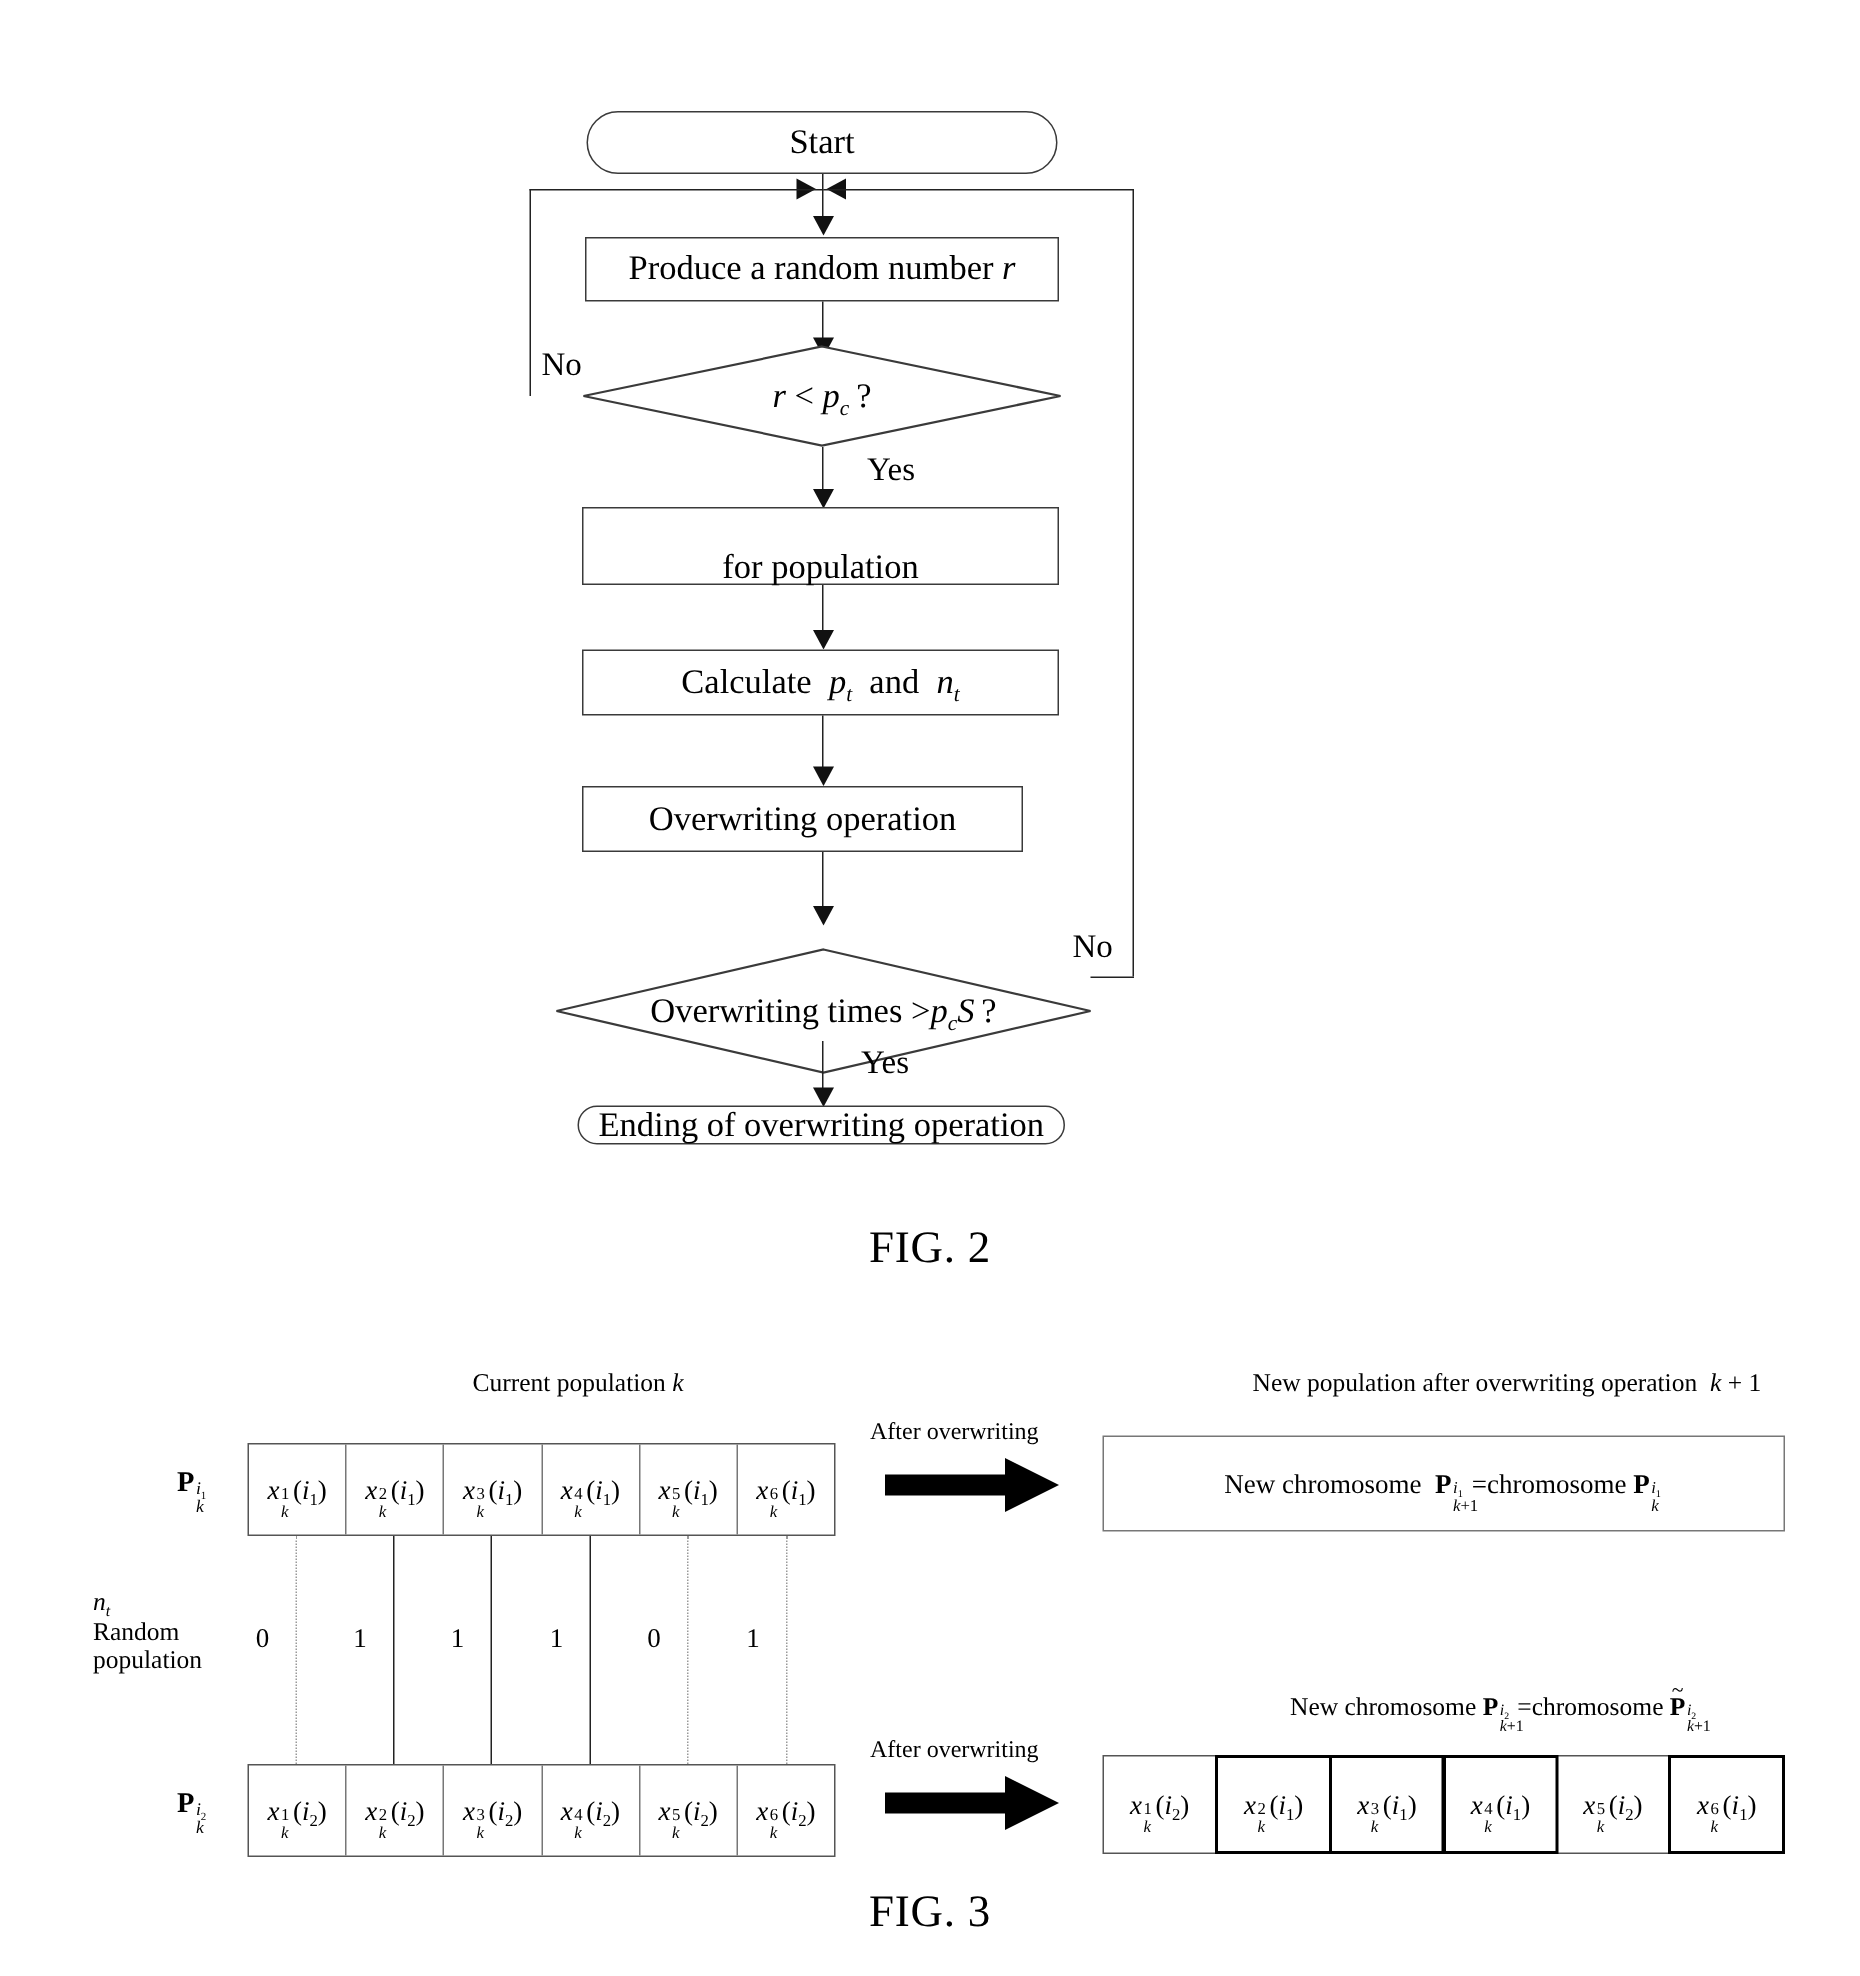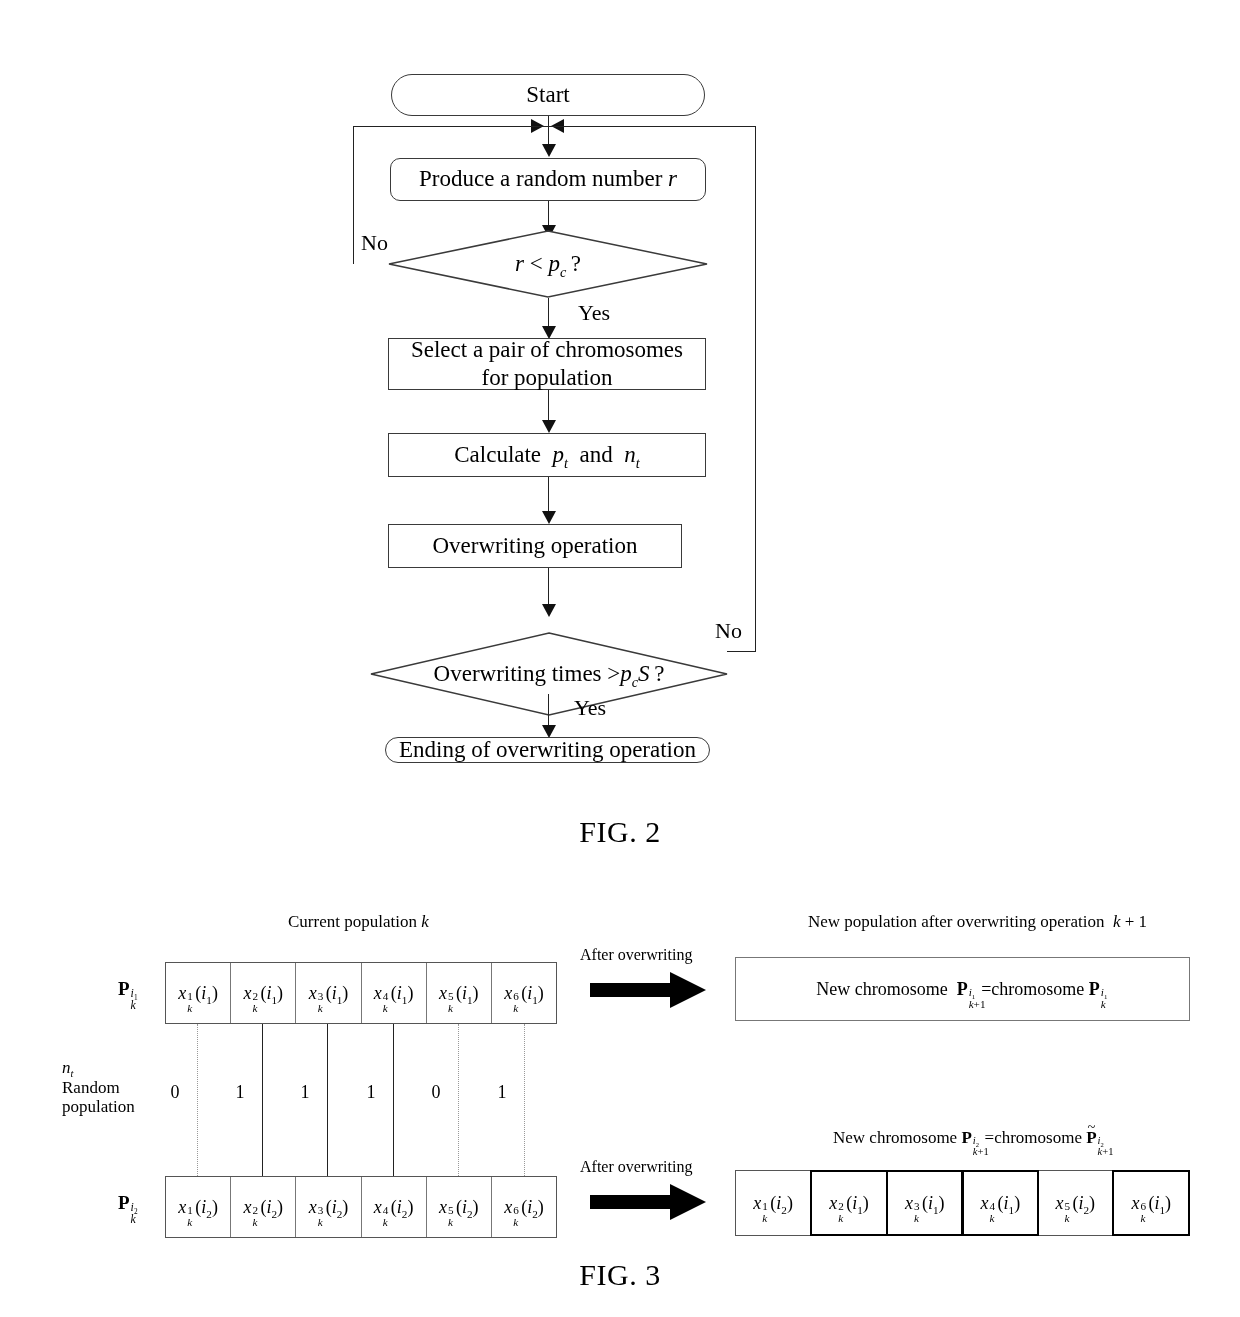--- a/index.html
+++ b/index.html
@@ -138,20 +138,21 @@
     top: -0.62em;
     font-size: 0.85em;
     font-weight: normal;
   }
 
   
   .f3-title {
     position: absolute;
     font-size: 17px;
     white-space: nowrap;
+    margin-left: 27px;
   }
   .f3-rowlabel {
     position: absolute;
     font-size: 19px;
     white-space: nowrap;
   }
   .chrom {
     position: absolute;
     display: flex;
     border: 1.2px solid #555;
@@ -229,21 +230,21 @@
     <div class="arrow-right" style="left:531px; top:119px;"></div>
     <div class="arrow-left" style="left:551px; top:119px;"></div>
 
     <div class="hline" style="left:353px; top:126px; width:196px;"></div>
     <div class="hline" style="left:549px; top:126px; width:207px;"></div>
     <div class="vline" style="left:353px; top:126px; height:138px;"></div>
     <div class="vline" style="left:755px; top:126px; height:525px;"></div>
 
     <div class="vline" style="left:548px; top:128px; height:20px;"></div>
     <div class="arrow-down" style="left:542px; top:144px;"></div>
-    <div class="fc-proc" style="left:390px; top:158px; width:316px; height:43px;border-radius:10px;">
+    <div class="fc-proc" style="left:390px; top:158px; width:316px; height:43px;">
       <span>
         Produce a random number&nbsp;<span class="mi">r</span>
       </span>
     </div>
 
     <div class="vline" style="left:548px; top:201px; height:28px;"></div>
     <div class="arrow-down" style="left:542px; top:225px;"></div>
 
     <div class="fc-dia-wrap" style="left:388px; top:230px; width:320px; height:68px;">
       <svg width="320" height="68" viewBox="0 0 320 68">
@@ -254,21 +255,21 @@
       </div>
     </div>
     <div class="edge-label" style="left:361px; top:230px;">No</div>
     <div class="edge-label" style="left:578px; top:300px;">Yes</div>
 
     <div class="vline" style="left:548px; top:298px; height:34px;"></div>
     <div class="arrow-down" style="left:542px; top:326px;"></div>
 
     <div class="fc-proc" style="left:388px; top:338px; width:318px; height:52px;">
       <span>
-        <span>Select a pair of chromosomes</span><br>
+        <br>
         <span>for population</span>
       </span>
     </div>
 
     <div class="vline" style="left:548px; top:390px; height:36px;"></div>
     <div class="arrow-down" style="left:542px; top:420px;"></div>
 
     <div class="fc-proc" style="left:388px; top:433px; width:318px; height:44px;">
       <span>
         Calculate&nbsp;&nbsp;<span class="mi">p<sub>t</sub></span>&nbsp;&nbsp;and&nbsp;&nbsp;<span class="mi">n<sub>t</sub></span>

